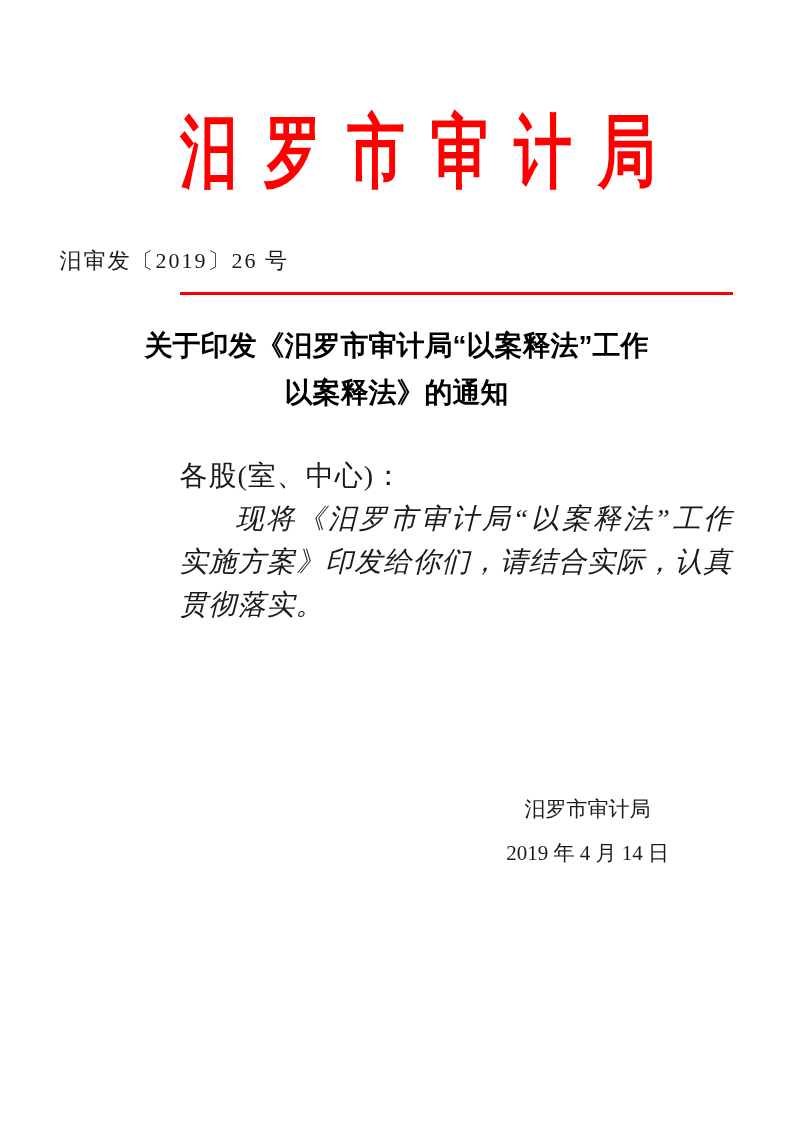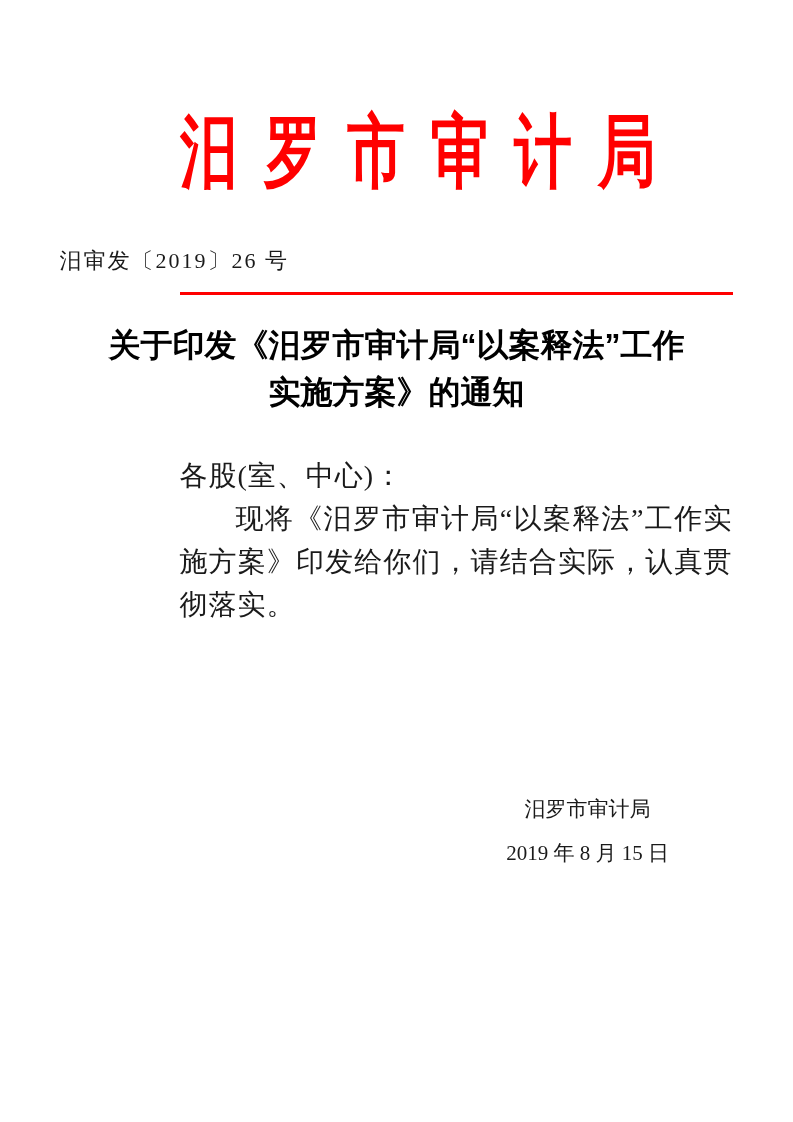--- a/index.html
+++ b/index.html
@@ -62,40 +62,41 @@
 
   
   .notice-title {
     position: absolute;
     top: 322px;
     left: 0;
     width: 100%;
     text-align: center;
     font-family: "Liberation Sans", sans-serif;
     font-weight: bold;
-    font-size: 32px;
+    font-size: 28px;
     line-height: 47px;
     color: #000000;
   }
 
   
   .body-block {
     position: absolute;
     top: 454px;
     left: 120px;
     width: 553px;
     font-size: 28px;
     line-height: 43px;
     letter-spacing: 1px;
     color: #1a1a1a;
   }
   .body-block .para {
     margin: 0;
     text-indent: 2em;
     text-align: justify;
+    font-style: italic;
   }
 
   
   .signature-block {
     position: absolute;
     top: 787px;
     left: 408px;
     width: 240px;
     text-align: center;
     font-size: 21px;
@@ -110,26 +111,26 @@
 <div class="page">
 
   <div class="letterhead">汨罗市审计局</div>
 
   <div class="doc-number">汨审发〔2019〕26 号</div>
 
   <div class="divider"></div>
 
   <div class="notice-title">
     <div>关于印发《汨罗市审计局“以案释法”工作</div>
-    <div>实施方案》的通知</div>
+    <div>以案释法》的通知</div>
   </div>
 
   <div class="body-block">
     <div class="salutation">各股(室、中心)：</div>
     <p class="para">现将《汨罗市审计局“以案释法”工作实施方案》印发给你们，请结合实际，认真贯彻落实。</p>
   </div>
 
   <div class="signature-block">
     <div>汨罗市审计局</div>
-    <div>2019 年 8 月 15 日</div>
+    <div>2019 年 4 月 14 日</div>
   </div>
 
 </div>
 
 </body></html>

